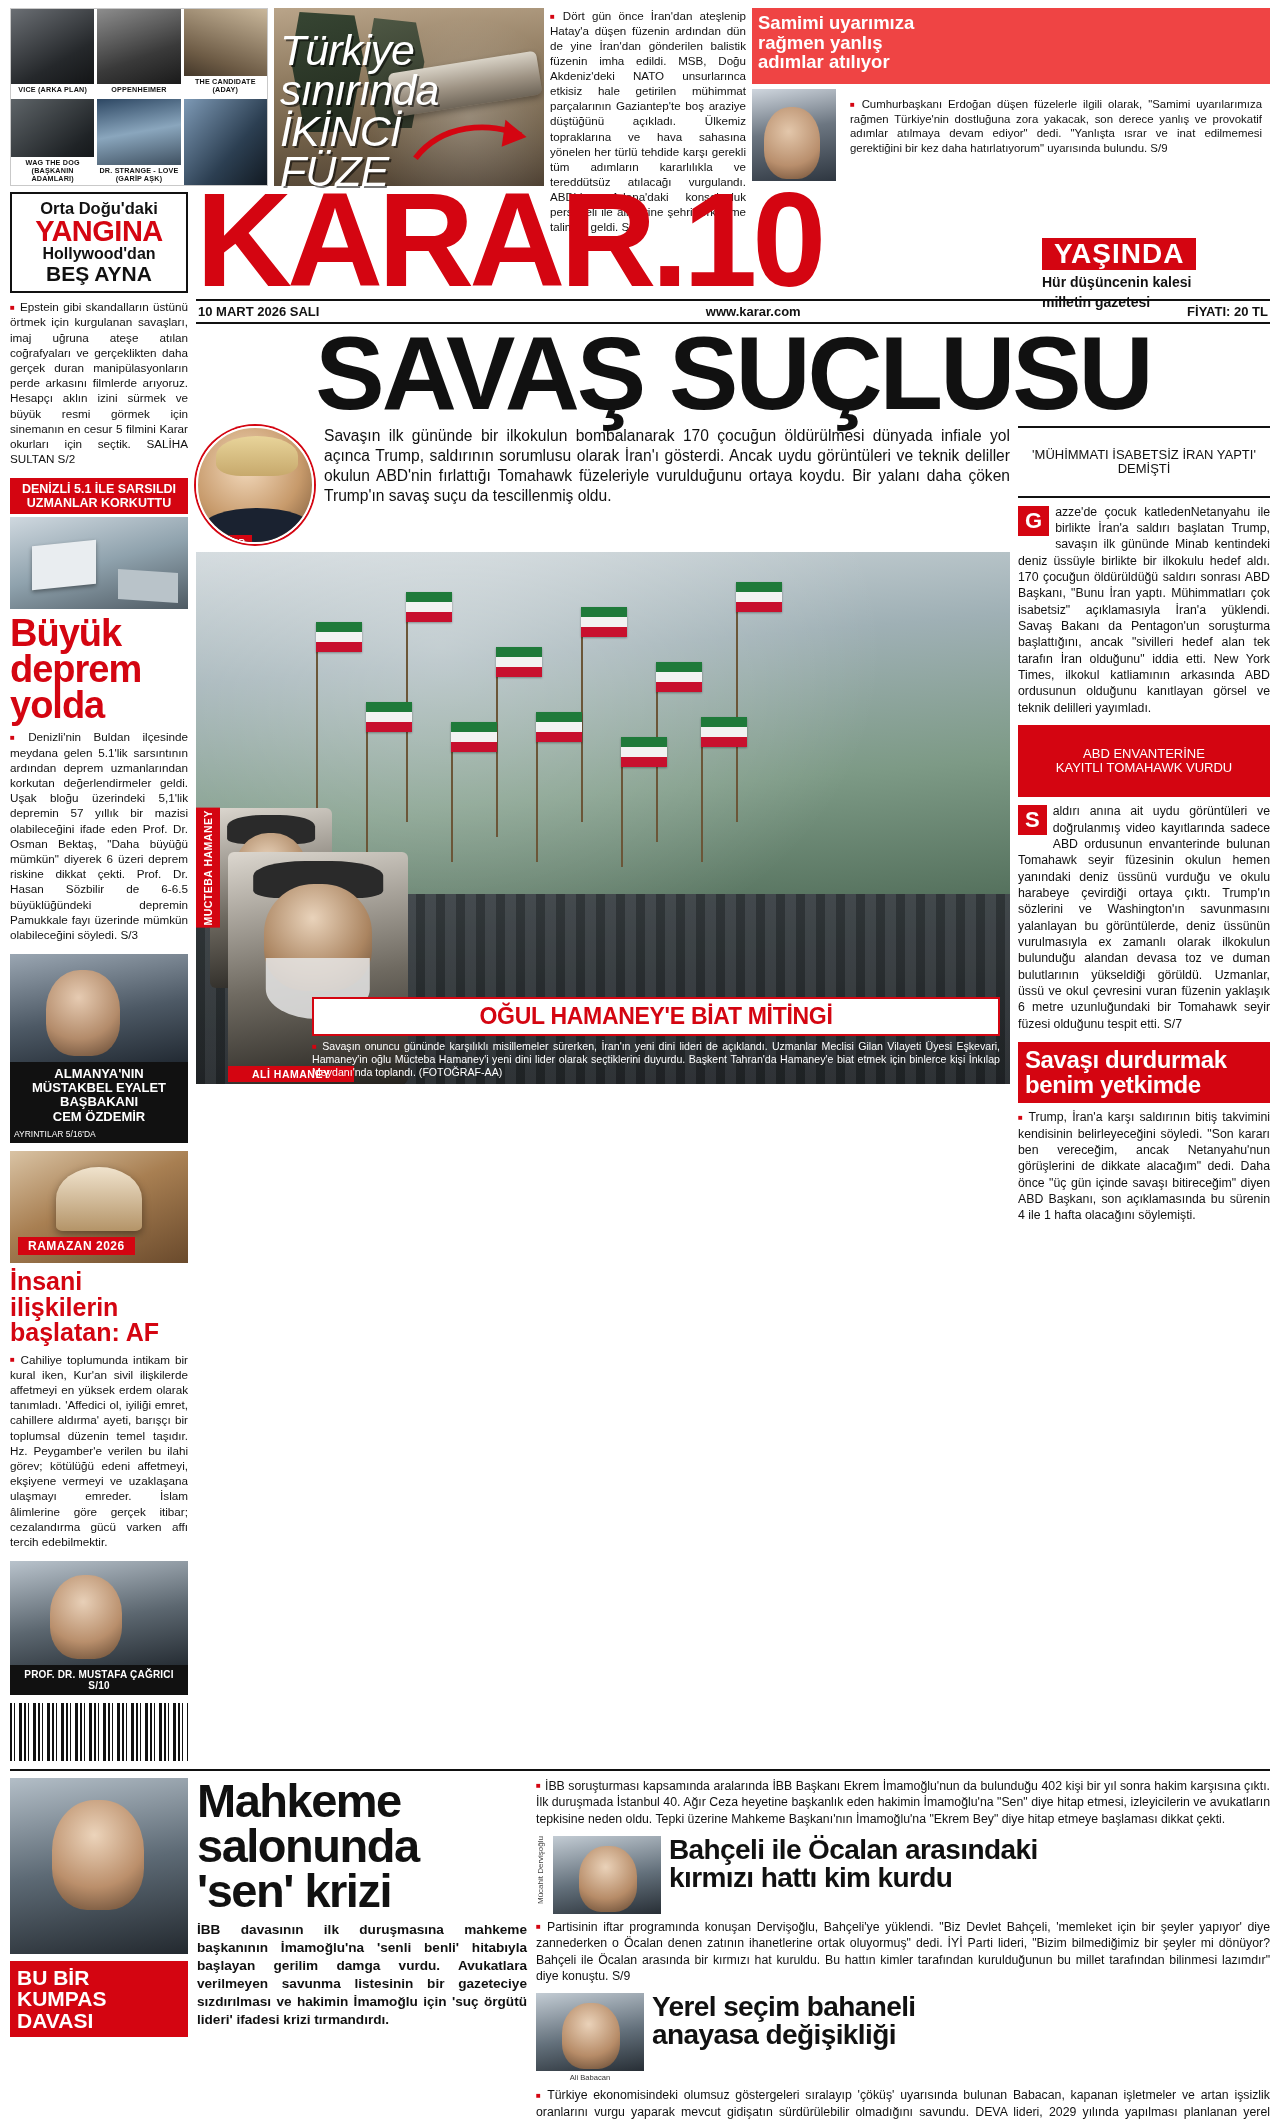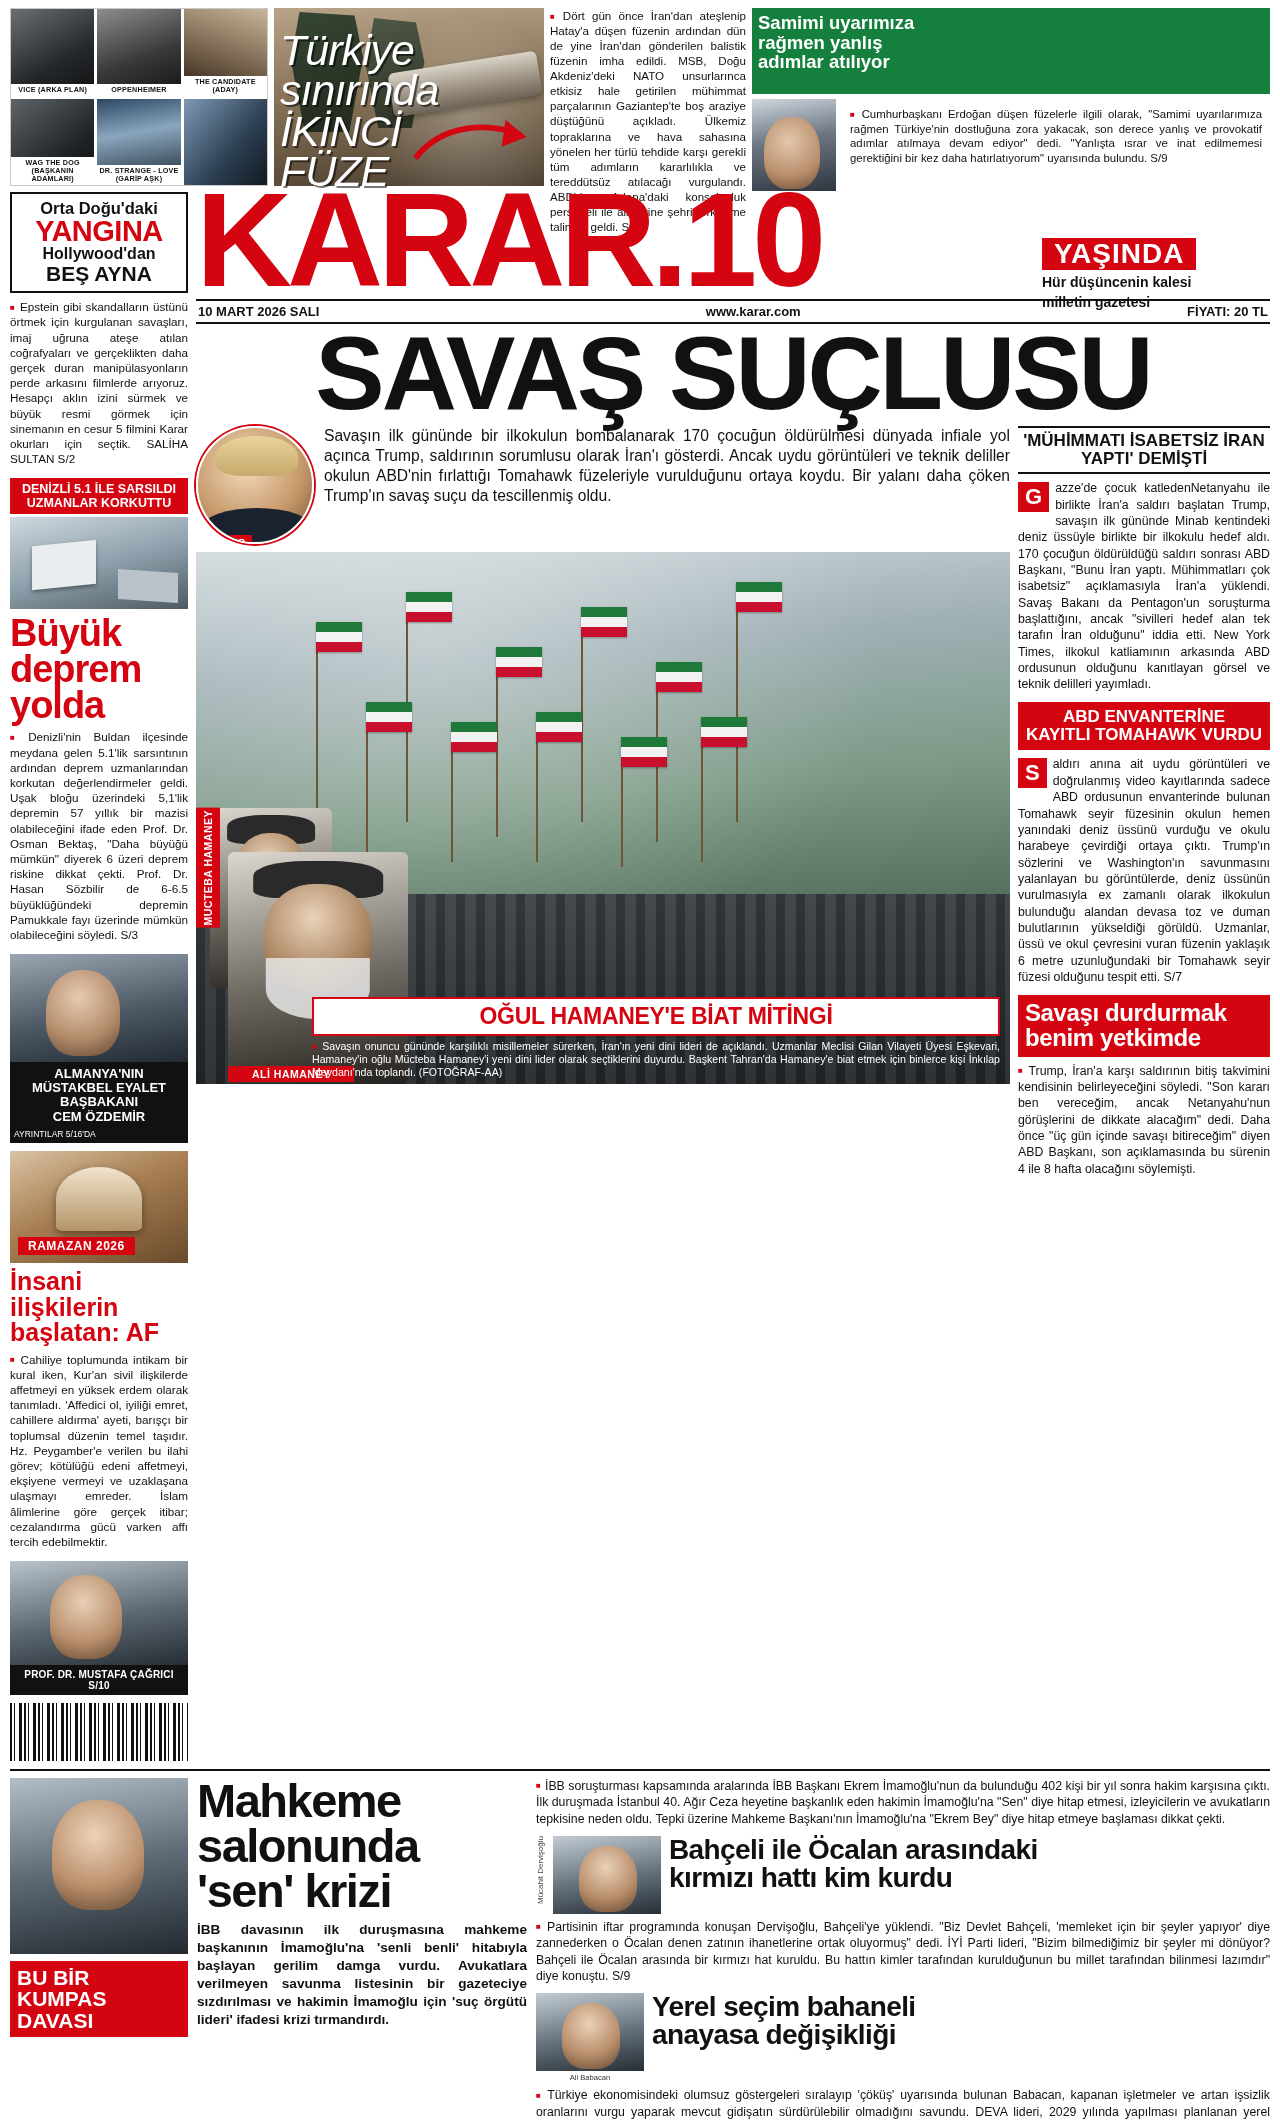--- a/index.html
+++ b/index.html
@@ -68,22 +68,22 @@
   }
   .arrow {
     position:absolute; left:138px; bottom:24px; width:118px; height:46px; z-index:4;
   }
 
   .t-text { width:196px; }
   .t-text p { margin:0; font-size:11.6px; line-height:1.3; text-align:justify; }
 
   .t-right { width:auto; flex:1; }
   .t-right .hdr {
-    background:#15803d; color:#fff; font-weight:bold; font-size:18.5px;
-    line-height:1.06; padding:5px 6px 22px; text-align:left;
+    background:#ef4444; color:#fff; font-weight:bold; font-size:18.5px;
+    line-height:1.06; padding:5px 6px 12px; text-align:left;
   }
   .t-right .inner { display:flex; gap:6px; padding-top:5px; }
   .t-right .inner p { margin:8px; font-size:11.4px; line-height:1.3; text-align:justify; }
   .pm-photo {
     width:84px; height:92px; flex:none;
     background:linear-gradient(170deg,#cfd6de,#6c7681 45%,#2e3640);
     position:relative; overflow:hidden;
   }
   .pm-photo::after {
     content:""; position:absolute; left:12px; top:18px; width:56px; height:72px;
@@ -280,21 +280,21 @@
     letter-spacing:-.3px;
   }
   .rally-cap {
     position:absolute; left:116px; right:10px; bottom:4px; color:#fff;
     font-size:10.6px; line-height:1.25; text-align:justify;
   }
 
   
   .rbox-title {
     border-top:2px solid #111; border-bottom:2px solid #111;
-    font-weight:bold; font-size:17px; line-height:1.08; padding:4px 2px;
+    font-weight:normal; font-size:13px; line-height:1.08; padding:20px 2px;
     text-align:center;
   }
   .rbox-title.red-bg { background:#d40511; color:#fff; border-color:#d40511; }
   .dc {
     float:left; background:#d40511; color:#fff; font-weight:bold;
     font-size:22px; line-height:1; padding:4px 7px; margin:2px 6px 1px 0;
   }
   .savasi-hd {
     background:#d40511; color:#fff; font-weight:bold; font-size:24px;
     line-height:1.03; padding:6px 7px; letter-spacing:-.4px;
@@ -537,21 +537,21 @@
             <div>KAYITLI TOMAHAWK VURDU</div>
           </div>
           <p class="body-text" style="margin:6px 0 0;">
             <span class="dc">S</span><span>aldırı anına ait uydu görüntüleri ve doğrulanmış video kayıtlarında sadece ABD ordusunun envanterinde bulunan Tomahawk seyir füzesinin okulun hemen yanındaki deniz üssünü vurduğu ve okulu harabeye çevirdiği ortaya çıktı. Trump'ın sözlerini ve Washington'ın savunmasını yalanlayan bu görüntülerde, deniz üssünün vurulmasıyla ex zamanlı olarak ilkokulun bulunduğu alandan devasa toz ve duman bulutlarının yükseldiği görüldü. Uzmanlar, üssü ve okul çevresini vuran füzenin yaklaşık 6 metre uzunluğundaki bir Tomahawk seyir füzesi olduğunu tespit etti. S/7</span>
           </p>
 
           <div class="savasi-hd" style="margin-top:10px;">
             <div>Savaşı durdurmak</div>
             <div>benim yetkimde</div>
           </div>
-          <p class="body-text sq" style="margin:6px 0 0;">Trump, İran'a karşı saldırının bitiş takvimini kendisinin belirleyeceğini söyledi. "Son kararı ben vereceğim, ancak Netanyahu'nun görüşlerini de dikkate alacağım" dedi. Daha önce "üç gün içinde savaşı bitireceğim" diyen ABD Başkanı, son açıklamasında bu sürenin 4 ile 8 hafta olacağını söylemişti.</p>
+          <p class="body-text sq" style="margin:6px 0 0;">Trump, İran'a karşı saldırının bitiş takvimini kendisinin belirleyeceğini söyledi. "Son kararı ben vereceğim, ancak Netanyahu'nun görüşlerini de dikkate alacağım" dedi. Daha önce "üç gün içinde savaşı bitireceğim" diyen ABD Başkanı, son açıklamasında bu sürenin 4 ile 1 hafta olacağını söylemişti.</p>
         </div>
       </div>
     </div>
   </div>
 
   <div class="bottom">
 
     <div class="b-left">
       <div class="imamoglu-photo"></div>
       <div class="kumpas">

